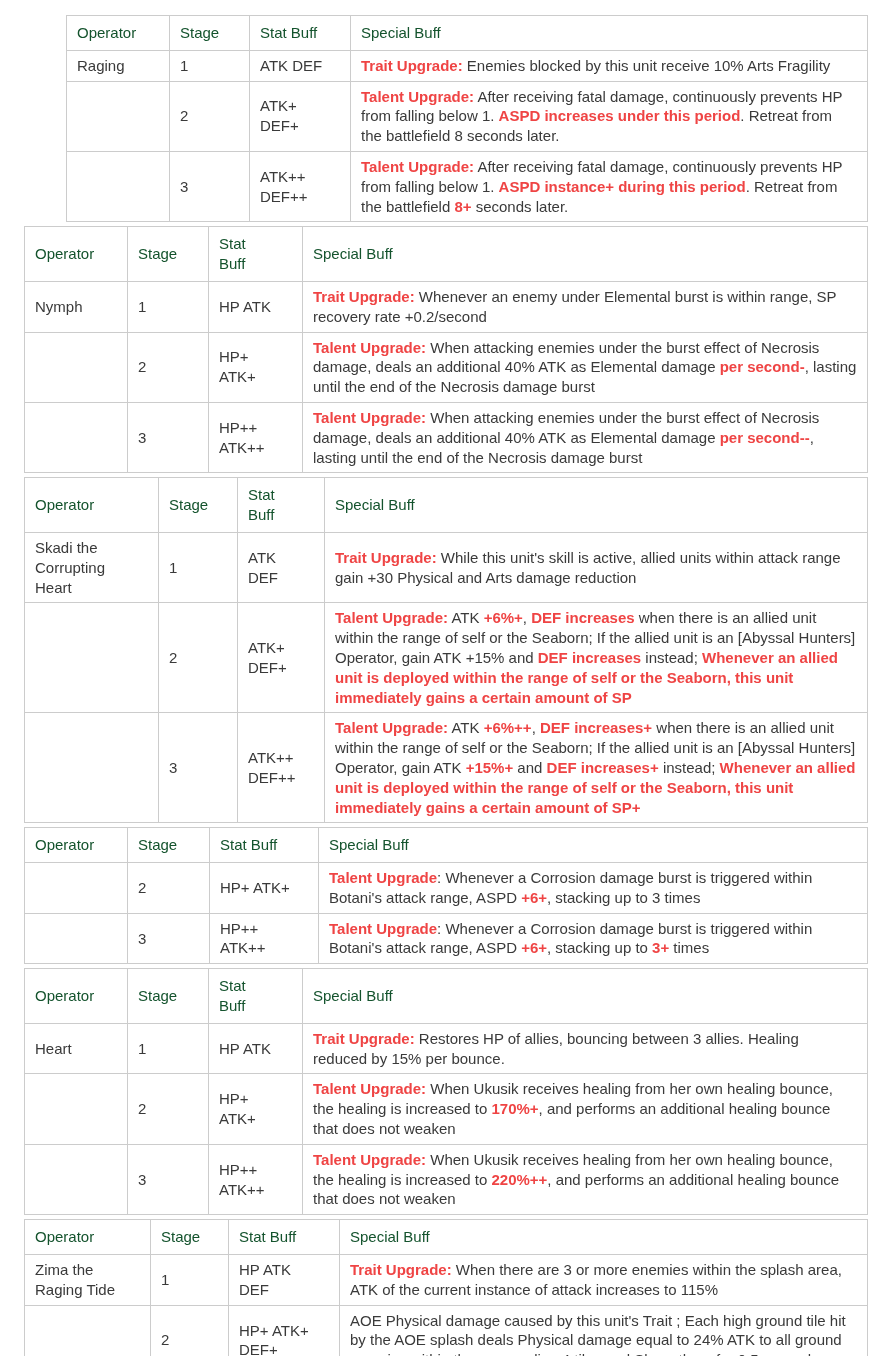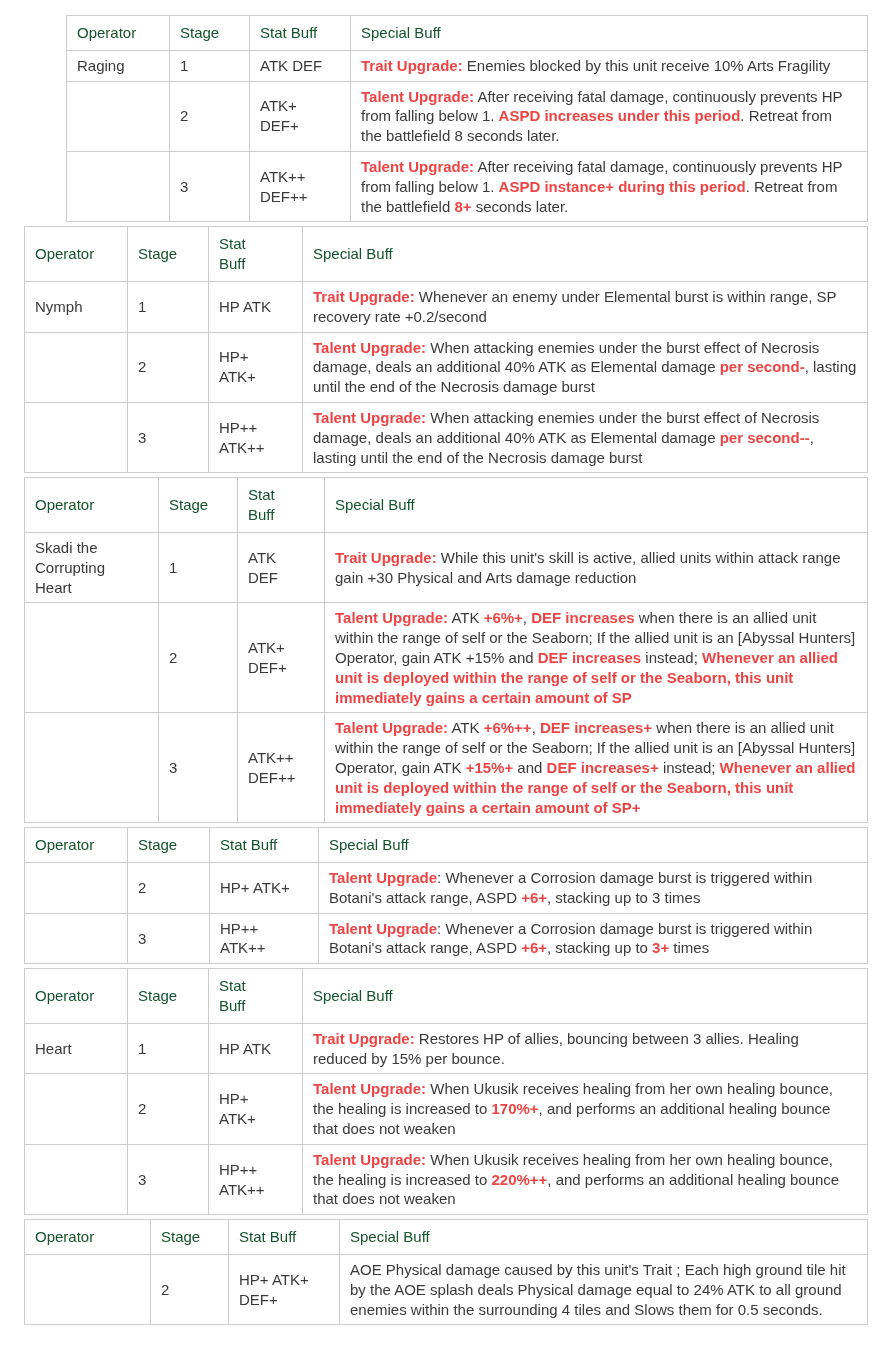--- a/index.html
+++ b/index.html
@@ -204,20 +204,26 @@
       <thead>
         <tr>
           <th>Operator</th>
           <th>Stage</th>
           <th>Stat Buff</th>
           <th>Special Buff</th>
         </tr>
       </thead>
       <tbody>
         <tr>
+          <td>Zima the<br>Raging Tide</td>
+          <td>1</td>
+          <td>HP ATK<br>DEF</td>
+          <td><b>Trait Upgrade:</b> When there are 3 or more enemies within the splash area, ATK of the current instance of attack increases to 115%</td>
+        </tr>
+        <tr>
           <td></td>
           <td>2</td>
           <td>HP+ ATK+<br>DEF+</td>
           <td> AOE Physical damage caused by this unit's Trait ; Each high ground tile hit by the AOE splash deals Physical damage equal to 24% ATK to all ground enemies within the surrounding 4 tiles and Slows them for 0.5 seconds.</td>
         </tr>
       </tbody>
     </table>
   </div>
 
 </body></html>

